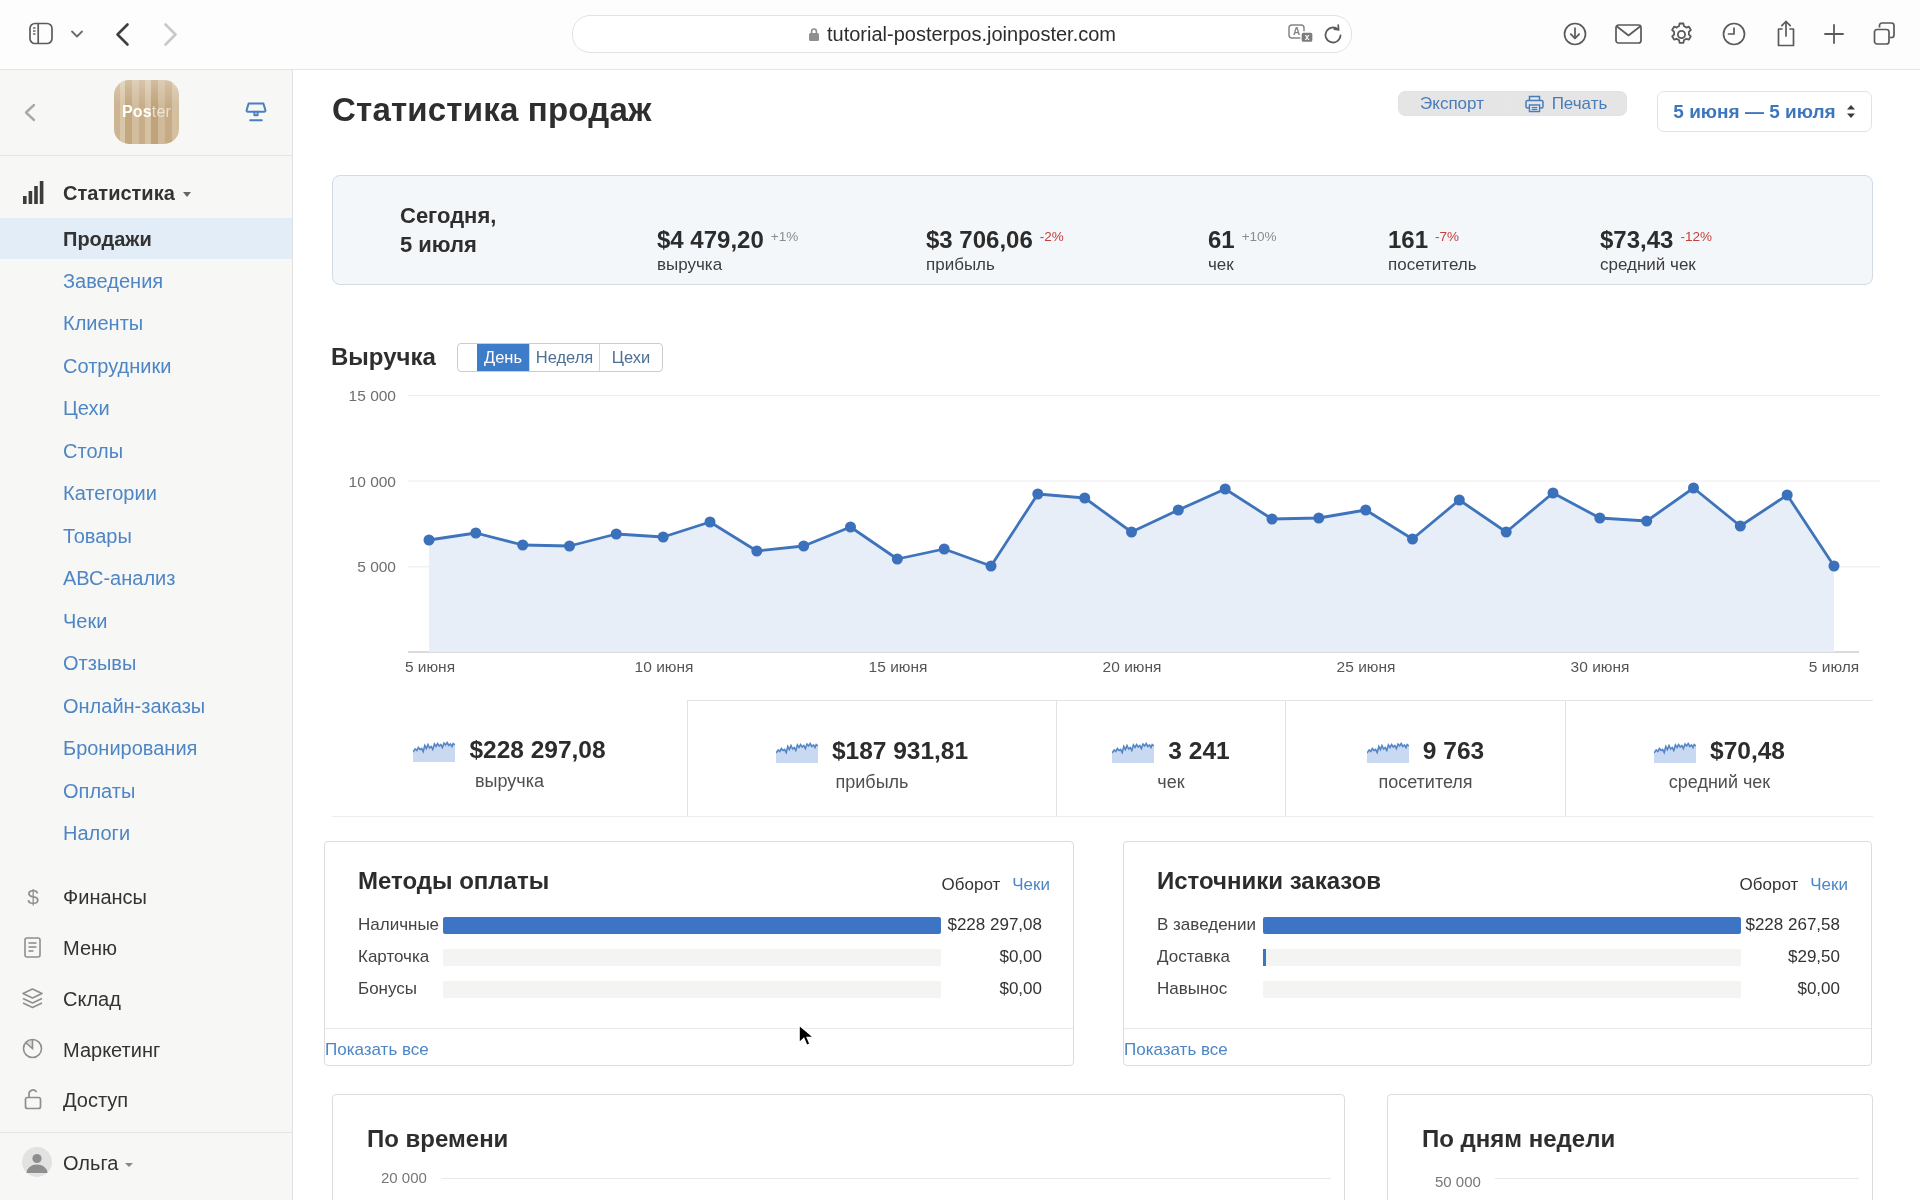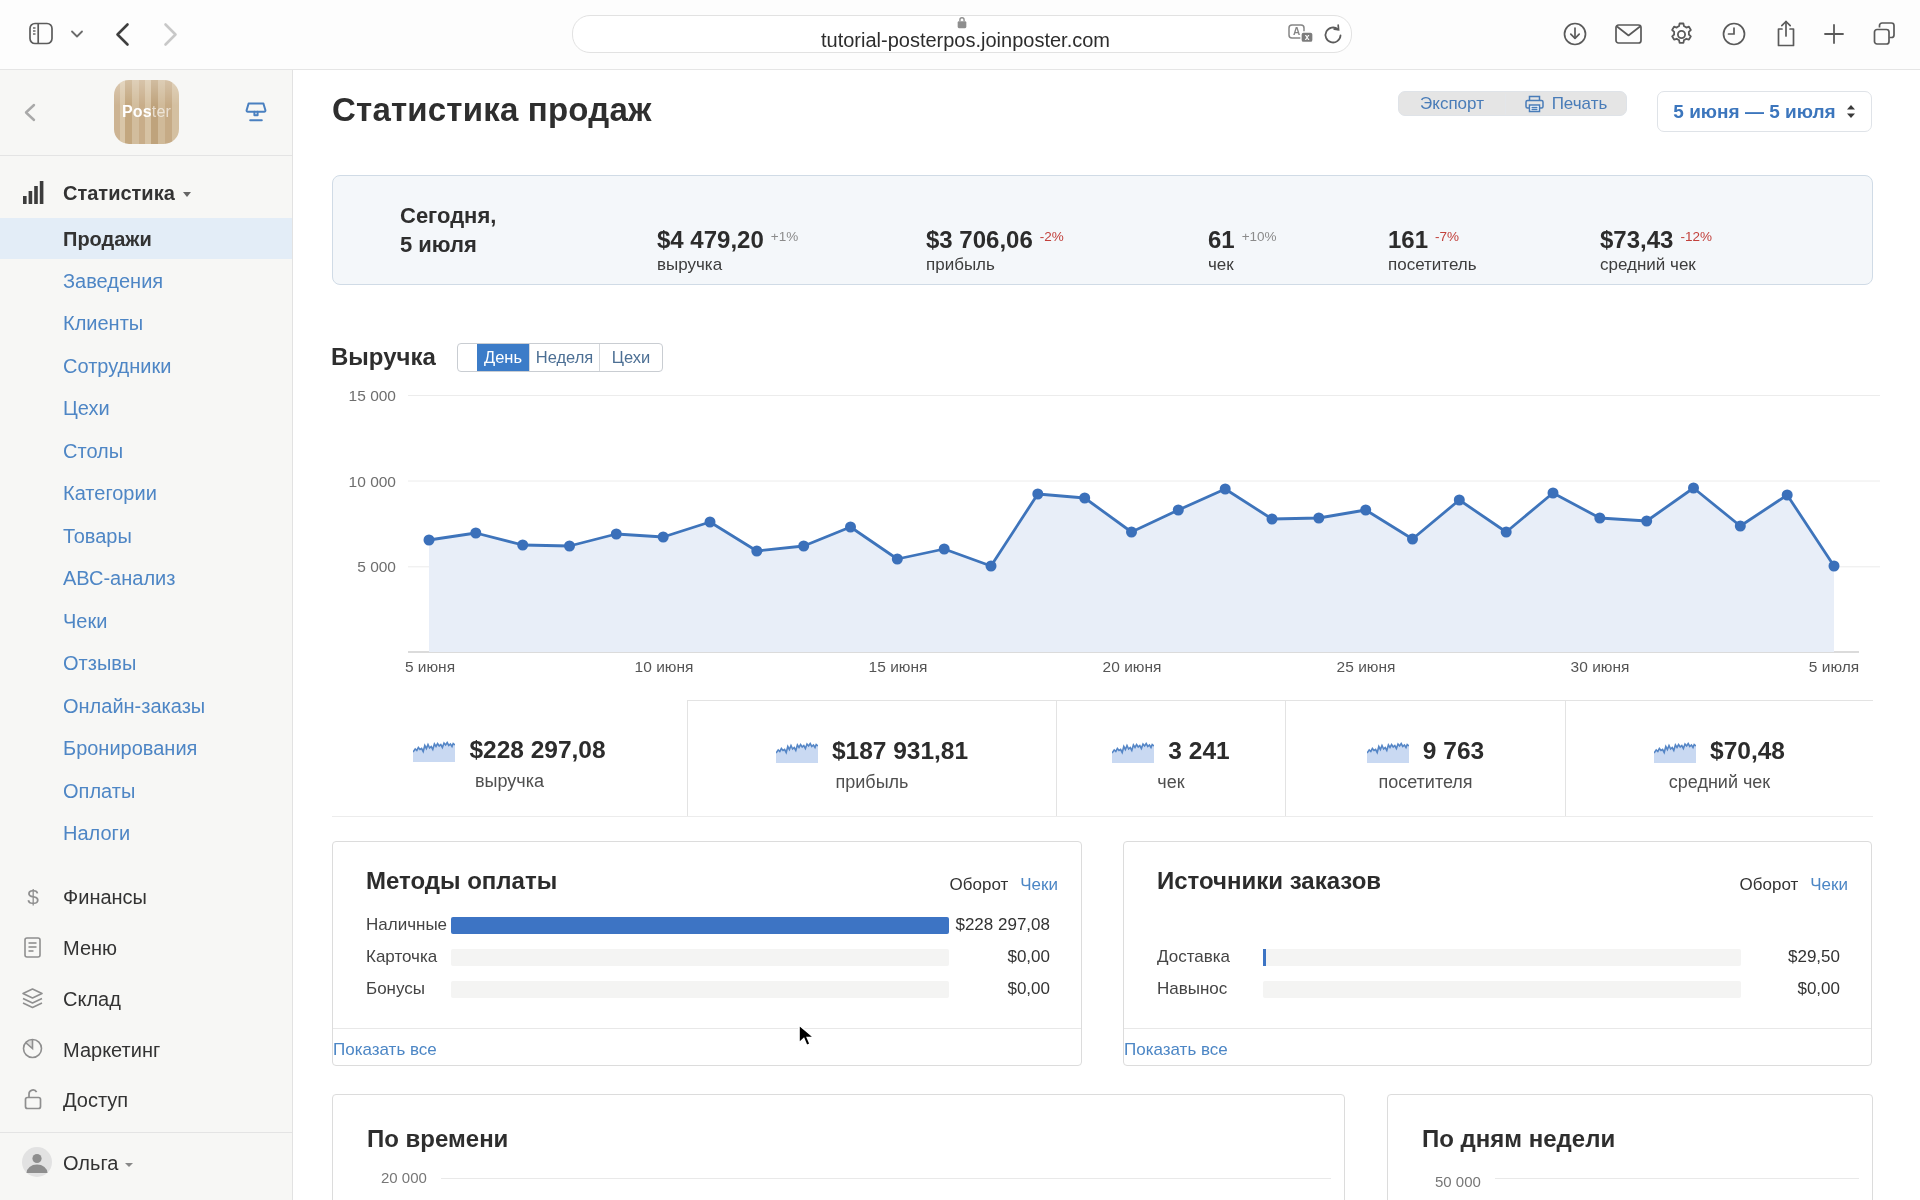--- a/index.html
+++ b/index.html
@@ -2,21 +2,21 @@
 <html><head>
 <meta charset="utf-8">
 <style>
 * { margin:0; padding:0; box-sizing:border-box; }
 html,body { width:1920px; height:1200px; overflow:hidden; background:#fff;
   font-family:"Liberation Sans", sans-serif; }
 .abs { position:absolute; }
 svg { display:block; }
 
 #chrome { position:absolute; left:0; top:0; width:1920px; height:70px; background:#fdfdfd; border-bottom:1px solid #e5e5e5; }
-#urlbar { position:absolute; left:572px; top:15px; width:780px; height:38px; border:1px solid #e2e2e2; border-radius:18px; background:#fff; display:flex; align-items:center; justify-content:center;flex-direction:column; }
+#urlbar { position:absolute; left:572px; top:15px; width:780px; height:38px; border:1px solid #e2e2e2; border-radius:18px; background:#fff; display:flex; align-items:center; justify-content:center; }
 #urltext { font-size:20px; color:#2d2d2d; margin-left:7px; }
 
 #sidebar { position:absolute; left:0; top:70px; width:293px; height:1130px; background:#f7f7f5; border-right:1px solid #e2e2e2; }
 .sb-item { position:absolute; left:63px; font-size:20px; color:#4e86c5; white-space:nowrap; }
 .sb-head { position:absolute; left:63px; font-size:20px; color:#333; font-weight:600; white-space:nowrap;text-align:right; }
 #sel-row { position:absolute; left:0; top:148px; width:292px; height:41px; background:#e3edf7; }
 .caret { display:inline-block; width:0; height:0; border-left:4.5px solid transparent; border-right:4.5px solid transparent; border-top:5px solid #666; margin-left:8px; vertical-align:3px; }
 
 #ptitle { position:absolute; left:332px; top:91px; font-size:33px; font-weight:700; color:#2e2e2e; letter-spacing:0.2px; }
 #btngroup { position:absolute; left:1398px; top:91px; width:229px; height:25px; border:1px solid #dfe3e8; border-radius:7px; background:#e5e5e5; display:flex;align-items:center; }
@@ -360,21 +360,21 @@
           <path d="M0,13 L2.2,10 L3.8,11.5 L5.4,8.5 L7,10.5 L8.6,9.5 L10.2,12.5 L11.8,6.5 L13.4,9.5 L15,5.5 L16.6,9 L18.2,7.5 L19.8,10.5 L21.4,5 L23,7.5 L24.6,4.5 L26.2,7 L27.8,5.5 L29.4,8.5 L31,4 L32.6,6 L34.2,3.5 L35.8,6.5 L37.4,5 L39,7.5 L40.2,4.5 L42,6 L42,23 L0,23 Z" fill="#c9d9f2"></path>
           <path d="M0,13 L2.2,10 L3.8,11.5 L5.4,8.5 L7,10.5 L8.6,9.5 L10.2,12.5 L11.8,6.5 L13.4,9.5 L15,5.5 L16.6,9 L18.2,7.5 L19.8,10.5 L21.4,5 L23,7.5 L24.6,4.5 L26.2,7 L27.8,5.5 L29.4,8.5 L31,4 L32.6,6 L34.2,3.5 L35.8,6.5 L37.4,5 L39,7.5 L40.2,4.5 L42,6" fill="none" stroke="#5586c6" stroke-width="1.6"></path>
         </svg>
         <span class="val">$70,48</span>
       </div>
     <div class="lab">средний чек</div>
   </div>
   <div id="rowbottom"></div>
 </div>
 
-<div class="card" style="left:332px;width:750px">
+<div class="card" style="left:324px;width:750px">
   <h3>Методы оплаты</h3>
   <div class="hdr-r">Оборот<span class="lnk">Чеки</span></div>
   <div class="brow" style="left:0;top:73px;width:750px">
     <div class="blab">Наличные</div>
     <div class="fillbar" style="left:118px;width:498px"></div>
     <div class="bval">$228 297,08</div>
   </div>
   <div class="brow" style="left:0;top:105px;width:750px">
     <div class="blab">Карточка</div>
     <div class="track" style="left:118px;width:498px"></div>
@@ -385,20 +385,25 @@
     <div class="track" style="left:118px;width:498px"></div>
     <div class="bval">$0,00</div>
   </div>
   <div class="divline"></div>
   <div class="showall">Показать все</div>
 </div>
 
 <div class="card" style="left:1123px;width:749px">
   <h3>Источники заказов</h3>
   <div class="hdr-r">Оборот<span class="lnk">Чеки</span></div>
+  <div class="brow" style="left:0;top:73px;width:749px">
+    <div class="blab">В заведении</div>
+    <div class="fillbar" style="left:139px;width:478px"></div>
+    <div class="bval">$228 267,58</div>
+  </div>
   <div class="brow" style="left:0;top:105px;width:749px">
     <div class="blab">Доставка</div>
     <div class="track" style="left:139px;width:478px"></div>
     <div class="fillbar" style="left:139px;width:2.5px;border-radius:0"></div>
     <div class="bval">$29,50</div>
   </div>
   <div class="brow" style="left:0;top:137px;width:749px">
     <div class="blab">Навынос</div>
     <div class="track" style="left:139px;width:478px"></div>
     <div class="bval">$0,00</div>

